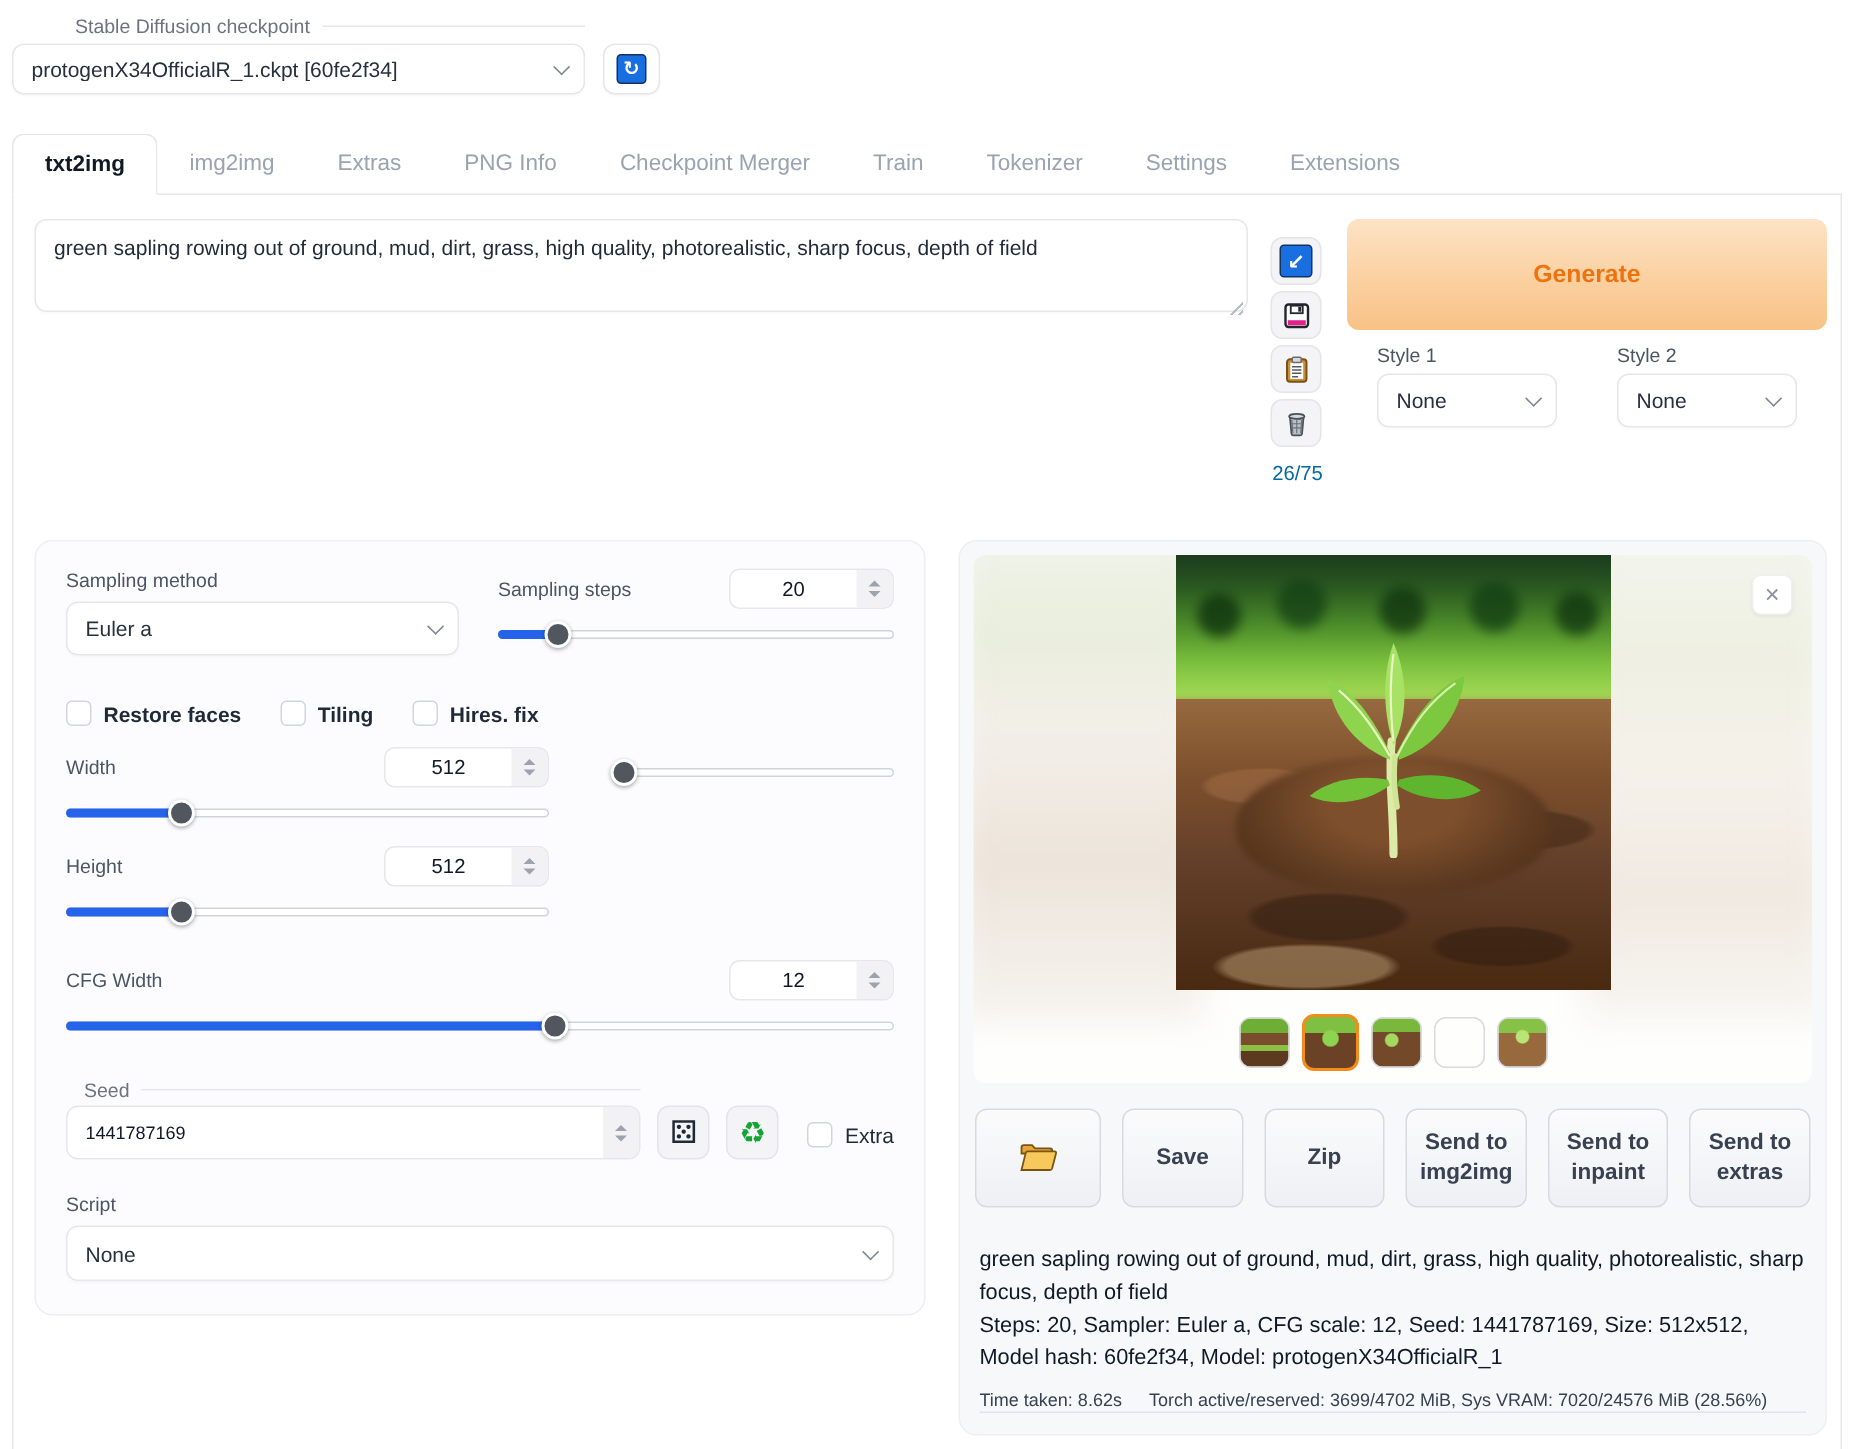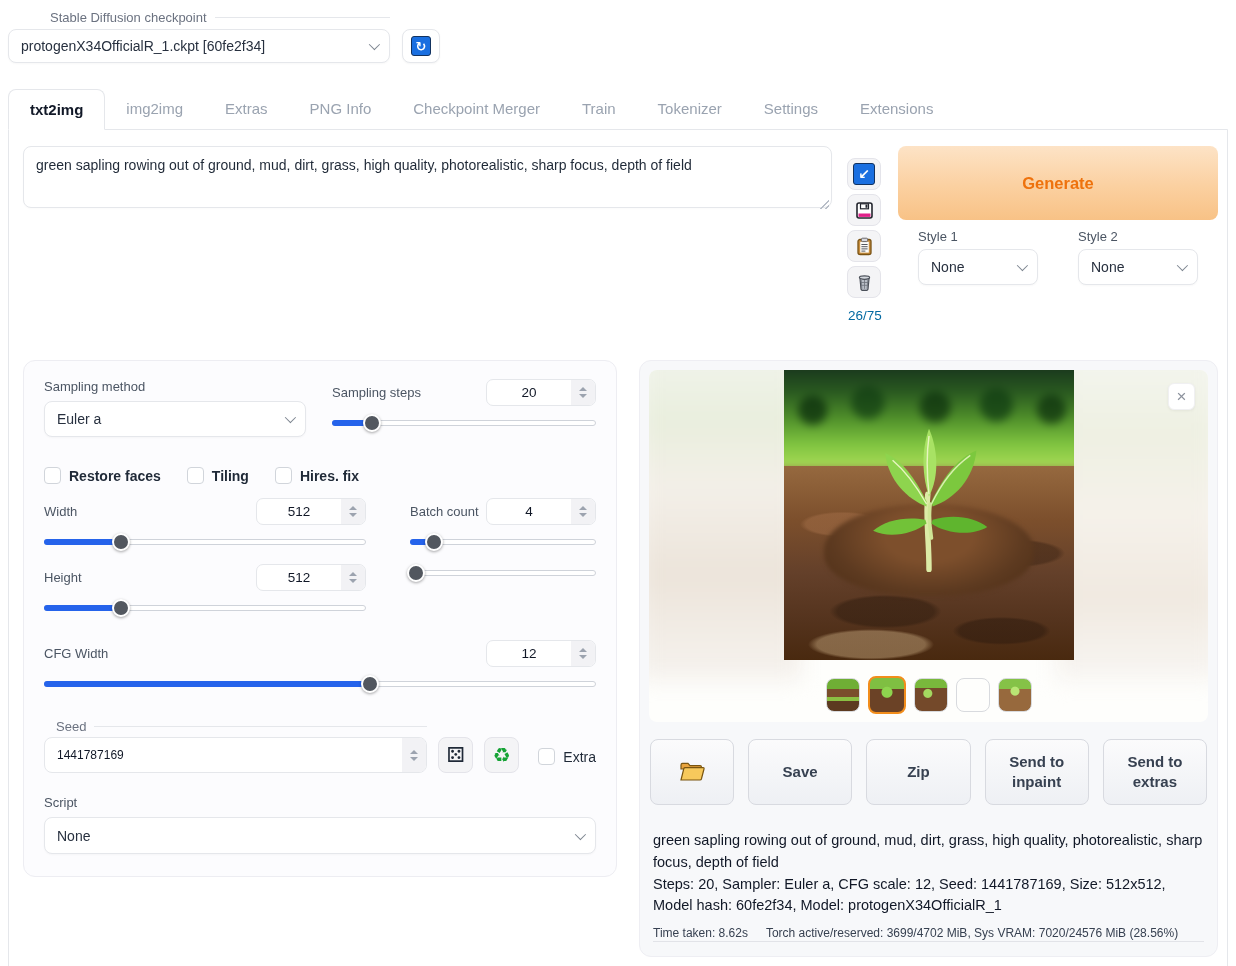--- a/index.html
+++ b/index.html
@@ -333,37 +333,20 @@
             </div>
             <div class="slider">
               <span class="track"></span>
                 <span class="fill" style="width:24%"></span>
                 <span class="knob" style="left:24%"></span>
             </div>
           </div>
         </div>
         <div class="dims-right">
           <div class="dim-block">
-            <div class="num-row">
-              <span class="flabel">Batch count</span>
-              <div class="numbox">
-                <span class="nval">4</span>
-                <span class="spin">
-                    <i class="up"></i>
-                    <i class="dn"></i>
-                  </span>
-              </div>
-            </div>
-            <div class="slider">
-              <span class="track"></span>
-                <span class="fill" style="width:13%"></span>
-                <span class="knob" style="left:13%"></span>
-            </div>
-          </div>
-          <div class="dim-block">
             <div class="slider">
               <span class="track"></span>
                 <span class="knob" style="left:3%"></span>
             </div>
           </div>
         </div>
       </div>
 
       <div class="cfg-block">
         <div class="num-row">
@@ -454,20 +437,21 @@
 
       <div class="btn-row">
         <button class="out-btn folder">
           <svg width="26" height="22" viewBox="0 0 26 22">
             <path d="M2 4 Q2 2.4 3.6 2.4 L9 2.4 L11 4.6 L21 4.6 Q22.5 4.6 22.5 6.2 L22.5 8 L2 8 Z" fill="#e8a33d" stroke="#7a5510" stroke-width="1.2"></path>
             <path d="M2 19 L4.8 7.6 Q5 6.6 6.2 6.6 L24 6.6 Q25.4 6.6 25 8 L22.4 18 Q22.1 19 21 19 Z" fill="#f7c95c" stroke="#7a5510" stroke-width="1.2"></path>
           </svg>
         </button>
         <button class="out-btn grow">Save</button>
         <button class="out-btn grow">Zip</button>
+        <button class="out-btn grow">Send to img2img</button>
         <button class="out-btn grow">Send to inpaint</button>
         <button class="out-btn grow">Send to extras</button>
       </div>
 
       <div class="info-block">
         <div class="info-text">green sapling rowing out of ground, mud, dirt, grass, high quality, photorealistic, sharp focus, depth of field</div>
         <div class="info-text">Steps: 20, Sampler: Euler a, CFG scale: 12, Seed: 1441787169, Size: 512x512, Model hash: 60fe2f34, Model: protogenX34OfficialR_1</div>
         <div class="time-row">
           <span>Time taken: 8.62s</span>
           <span>Torch active/reserved: 3699/4702 MiB, Sys VRAM: 7020/24576 MiB (28.56%)</span>

